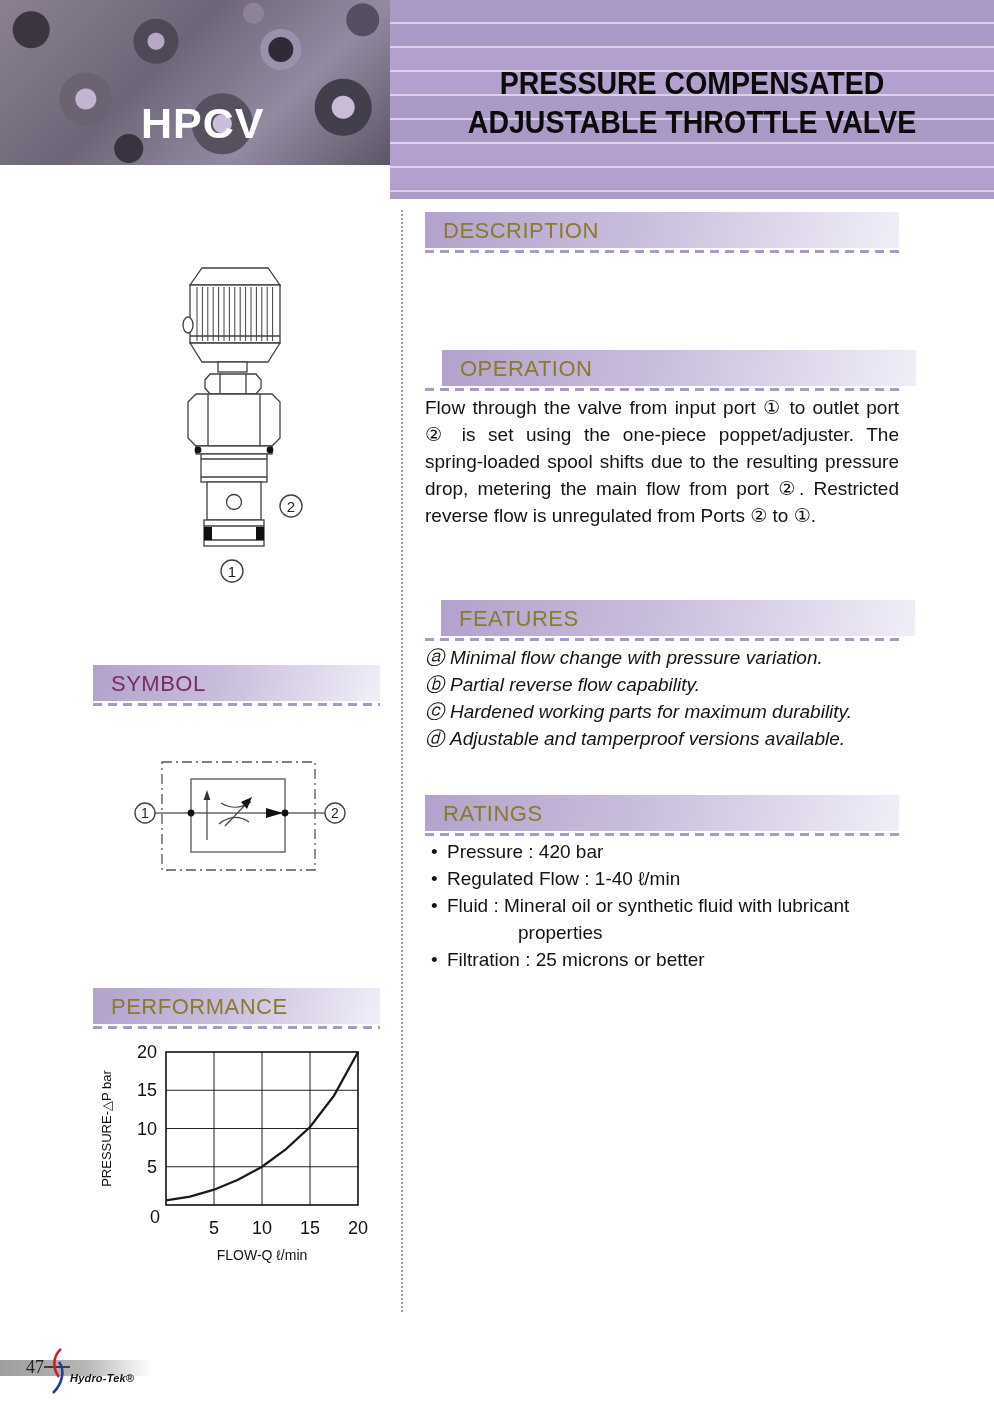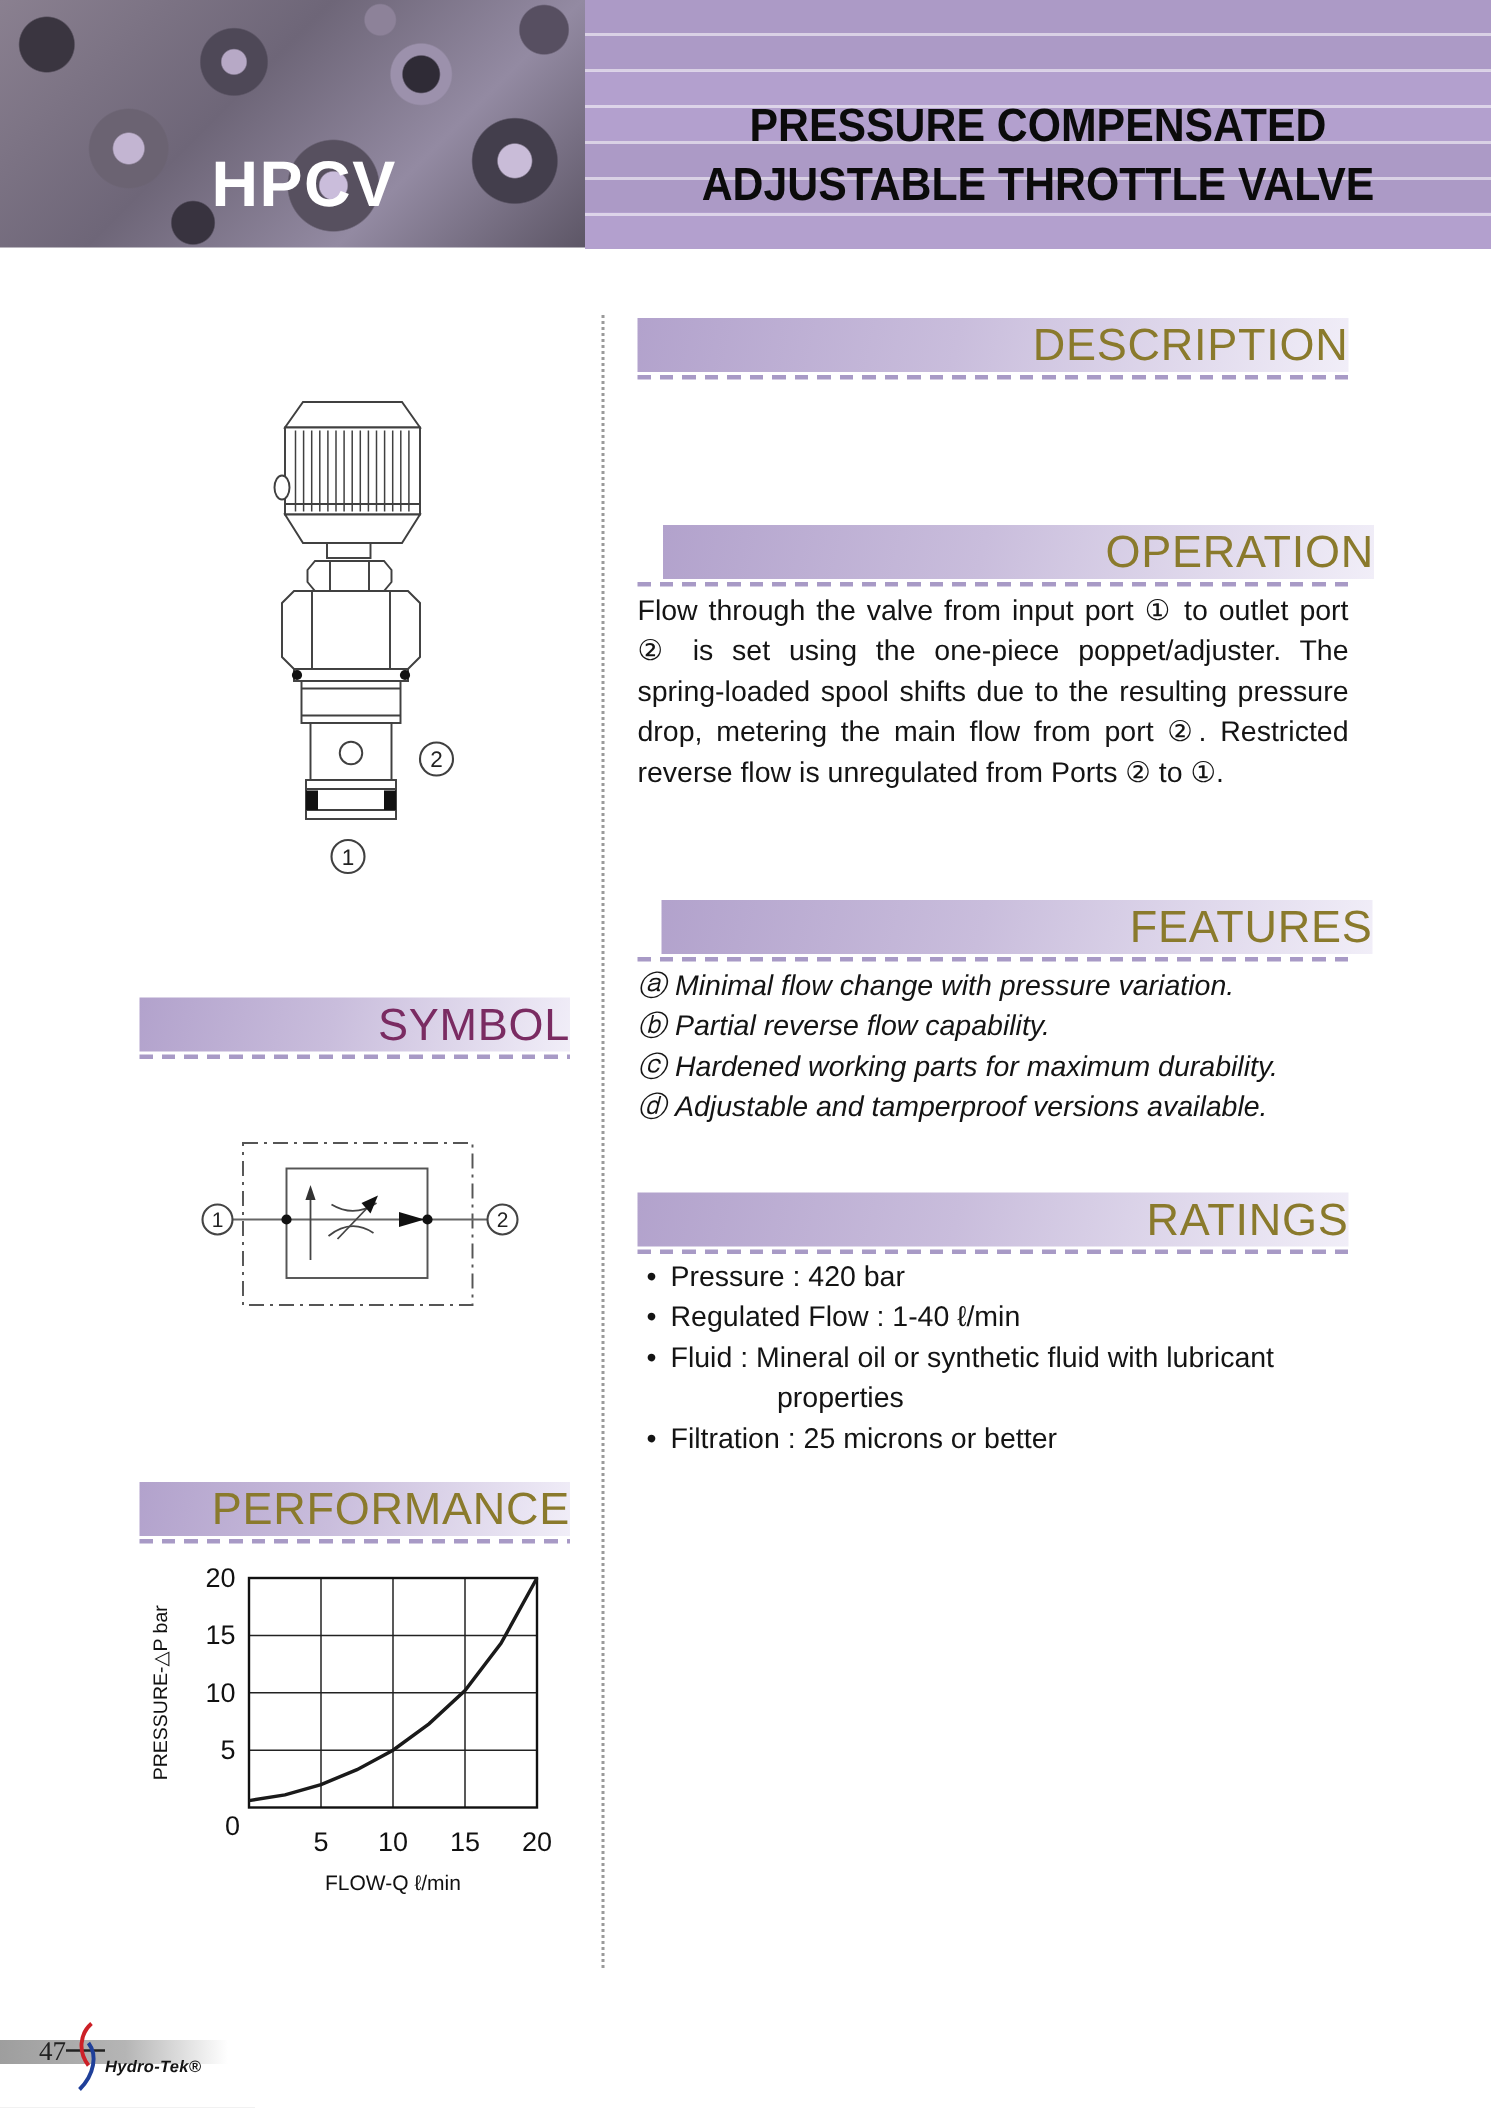--- a/index.html
+++ b/index.html
@@ -21,21 +21,21 @@
       radial-gradient(circle at 33% 90%, #38333f 0 14px, transparent 15px),
       radial-gradient(circle at 65% 8%, #8d8299 0 10px, transparent 11px),
       radial-gradient(circle at 93% 12%, #574f61 0 16px, transparent 17px),
       linear-gradient(135deg,#8a8090 0%,#6e6678 40%,#938aa2 70%,#5d5666 100%);
   }
   .model{
     position:absolute;left:141px;top:99px;
     font-size:43px;font-weight:bold;color:#ffffff;letter-spacing:1px;
   }
   .title-panel{
-    position:absolute;left:390px;top:0;width:604px;height:166px;
+    position:absolute;left:390px;top:0;width:604px;height:199px;
     background:
       repeating-linear-gradient(to bottom,
         rgba(255,255,255,0) 0 22px, rgba(255,255,255,0.55) 22px 24px),
       repeating-linear-gradient(to bottom,
         rgba(0,0,0,0.04) 0 47px, rgba(0,0,0,0) 47px 94px),
       #b3a0ce;
   }
   .panel-title{
     position:absolute;left:0;top:64px;width:604px;text-align:center;
     font-size:31px;line-height:39px;font-weight:bold;color:#0b0b0b;
@@ -45,22 +45,22 @@
   .vsep{
     position:absolute;left:401px;top:210px;height:1102px;width:0;
     border-left:2px dotted #9a9a9a;
   }
   
   .sec-head{
     position:absolute;height:36px;
     background:linear-gradient(103deg,#b2a2cc 0%,#c9bddc 45%,#f1eef8 100%);
   }
   .sec-head .t{
-    display:block;padding-left:8px;line-height:37px;
-    font-size:30px;letter-spacing:0.5px;color:#8a7a2c;text-align:right;
+    display:block;padding-left:18px;line-height:37px;
+    font-size:22px;letter-spacing:0.5px;color:#8a7a2c;
   }
   .sec-head .t.plum{color:#7a2b62;}
   .sec-dash{
     position:absolute;height:3px;
     background:repeating-linear-gradient(to right,#a89ac6 0 9px,rgba(255,255,255,0) 9px 15px);
   }
   
   .body-par{
     position:absolute;left:425px;width:474px;
     font-size:19px;line-height:27px;text-align:justify;color:#141414;

